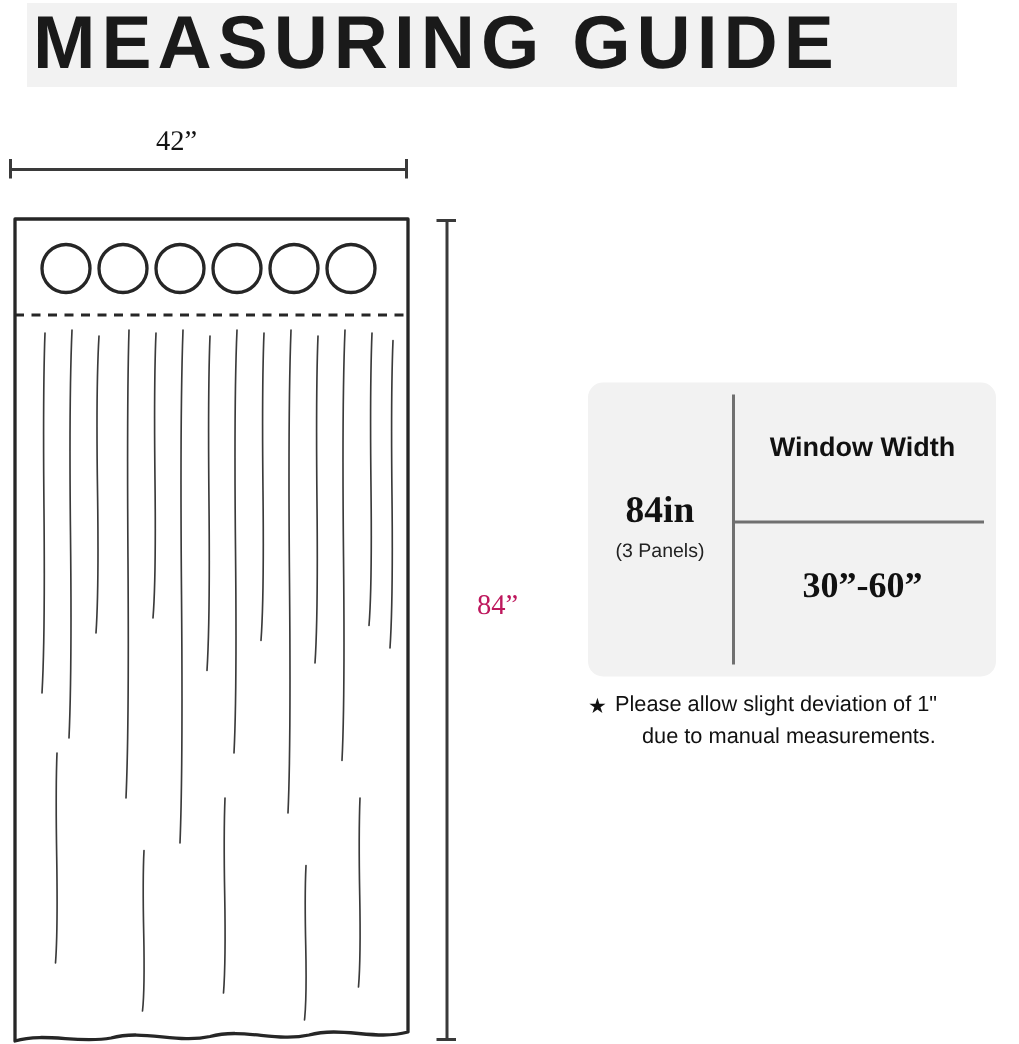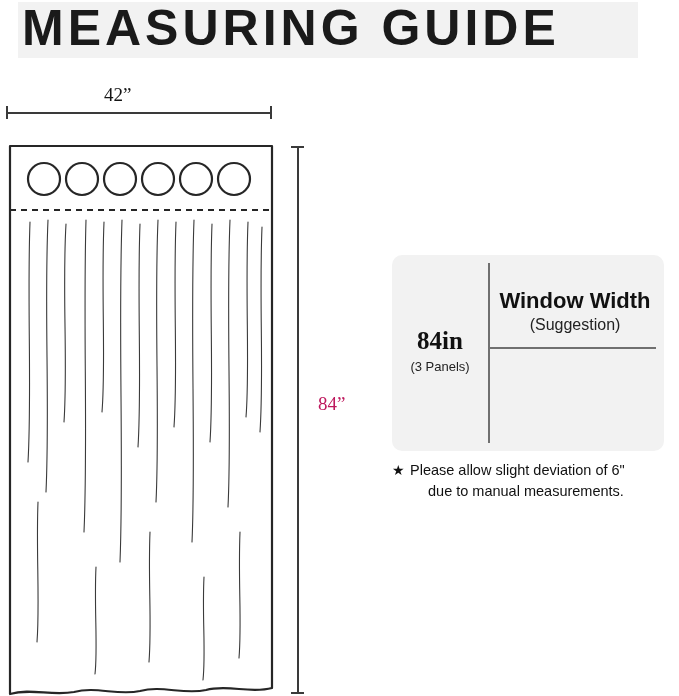--- a/index.html
+++ b/index.html
@@ -163,21 +163,21 @@
     font-size: 13px;
     color: #222;
   }
 
   #window-width-title {
     position: absolute;
     left: 98px;
     top: 33px;
     width: 170px;
     text-align: center;
-    font-size: 22px;
+    font-size: 18px;
     font-weight: bold;
     color: #111;
     white-space: nowrap;
   }
   #window-width-sub {
     position: absolute;
     left: 98px;
     top: 61px;
     width: 170px;
     text-align: center;
@@ -283,20 +283,20 @@
 </div>
 
 <div id="info-card">
   <div id="card-vline"></div>
   <div id="card-hline"></div>
 
   <div id="panel-size">84in</div>
   <div id="panel-count">(3 Panels)</div>
 
   <div id="window-width-title">Window Width</div>
-  <div id="window-width-sub">(Suggestion)</div>
+  <div id="window-width-range">30”-60”</div>
 </div>
 
 <div id="note">
   <span id="note-star">★</span>
-  <span id="note-line1">Please allow slight deviation of 6"</span>
+  <span id="note-line1">Please allow slight deviation of 1"</span>
   <span id="note-line2">due to manual measurements.</span>
 </div>
 
 </body></html>

